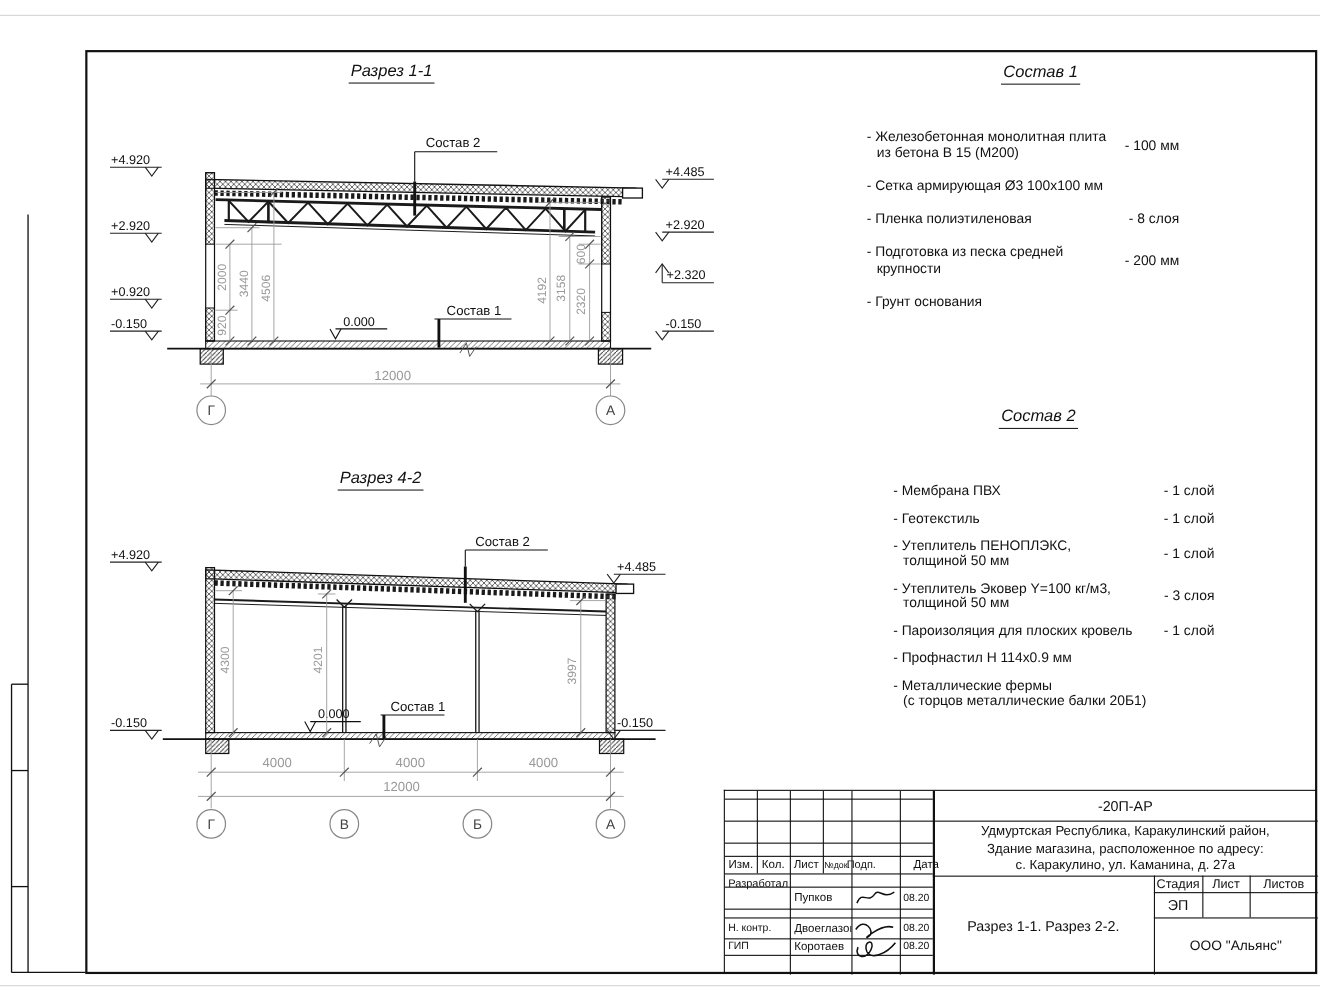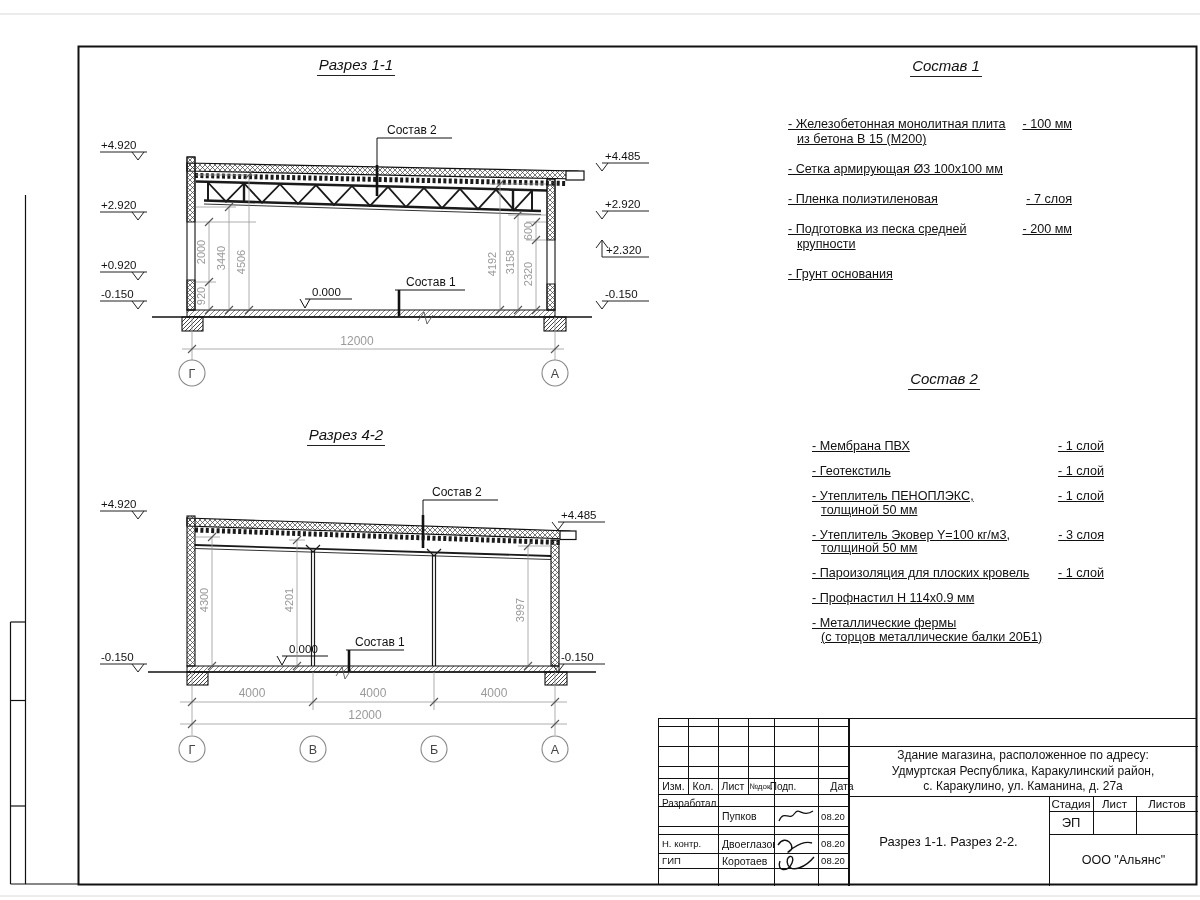--- a/index.html
+++ b/index.html
@@ -5,21 +5,21 @@
   html,body{margin:0;padding:0;background:#fff;}
   #sheet{position:relative;width:1200px;height:900px;background:#fff;overflow:hidden;
          font-family:"Liberation Sans",sans-serif;color:#111;}
   .abs{position:absolute;}
   svg text{font-family:"Liberation Sans",sans-serif;}
   .draw-title{font-size:15px;font-style:italic;text-align:center;}
   .draw-title span{display:inline-block;border-bottom:1.2px solid #222;padding:0 2px 2px 2px;}
   .sostav-head{font-size:15px;font-style:italic;text-align:center;}
   .sostav-head span{display:inline-block;border-bottom:1.2px solid #222;padding:0 2px 2px 2px;}
   .mlist{font-size:12.6px;color:#111;}
-  .mlist .item{display:flex;align-items:flex-start;text-decoration:underline;}
+  .mlist .item{display:flex;align-items:center;}
   .mlist .txt .l2{padding-left:9px;}
   .mlist .val{margin-left:auto;white-space:nowrap;}
   .s1list .item{margin-bottom:15px;}
   .s1list{line-height:15px;}
   .s2list .item{margin-bottom:11.5px;}
   .s2list{line-height:13.5px;}
   
   #stamp{left:658px;top:718px;width:539px;height:167px;border:1.6px solid #111;
          border-right:none;box-sizing:border-box;}
   .vl{position:absolute;width:1.2px;background:#111;}
@@ -340,21 +340,21 @@
   <div class="item">
     <div class="txt">
           <div>- Сетка армирующая Ø3 100х100 мм</div>
         </div>
     <div class="val"></div>
   </div>
   <div class="item">
     <div class="txt">
           <div>- Пленка полиэтиленовая</div>
         </div>
-    <div class="val">-  7 слоя</div>
+    <div class="val">-  8 слоя</div>
   </div>
   <div class="item">
     <div class="txt">
           <div>- Подготовка из песка средней</div>
           <div class="l2">крупности</div>
         </div>
     <div class="val">- 200 мм</div>
   </div>
   <div class="item">
     <div class="txt">
@@ -456,23 +456,24 @@
   <div class="cell left" style="left:63px;top:134px;width:52px;height:15px;font-size:10.5px">Коротаев</div>
   <div class="cell" style="left:159px;top:134px;width:30px;height:15px;font-size:9.5px">08.20</div>
 
   <svg class="abs" style="left:117px;top:88px" width="40" height="18">
     <path d="M3,14 C8,2 13,15 19,6 C23,0 27,11 37,4" fill="none" stroke="#111" stroke-width="1.3"></path>
   </svg>
   <svg class="abs" style="left:113px;top:112px" width="48" height="44">
     <path d="M6,14 C14,2 24,16 18,20 C10,26 28,8 40,12 M8,30 C4,40 16,42 20,32 C24,22 12,24 16,34 C20,42 34,36 42,26" fill="none" stroke="#111" stroke-width="1.4"></path>
   </svg>
 
+  <div class="cell" style="left:189px;top:0;width:350px;height:27px;font-size:13px">-20П-АР</div>
   <div class="abs" style="left:189px;top:29px;width:350px;text-align:center;font-size:12px;line-height:15.5px">
+    <div>Удмуртская Республика, Каракулинский район,</div>
     <div>Здание магазина, расположенное по адресу:</div>
-    <div>Удмуртская Республика, Каракулинский район,</div>
     <div>с. Каракулино, ул. Каманина, д. 27а</div>
   </div>
   <div class="cell" style="left:390px;top:77px;width:44px;height:15px;font-size:11.5px">Стадия</div>
   <div class="cell" style="left:434px;top:77px;width:43px;height:15px;font-size:11.5px">Лист</div>
   <div class="cell" style="left:477px;top:77px;width:62px;height:15px;font-size:11.5px">Листов</div>
   <div class="cell" style="left:390px;top:92px;width:44px;height:23px;font-size:13px">ЭП</div>
   <div class="cell" style="left:189px;top:77px;width:201px;height:90px;font-size:13px">Разрез 1-1. Разрез 2-2.</div>
   <div class="cell" style="left:390px;top:115px;width:149px;height:52px;font-size:12.5px">ООО "Альянс"</div>
 </div>
 

